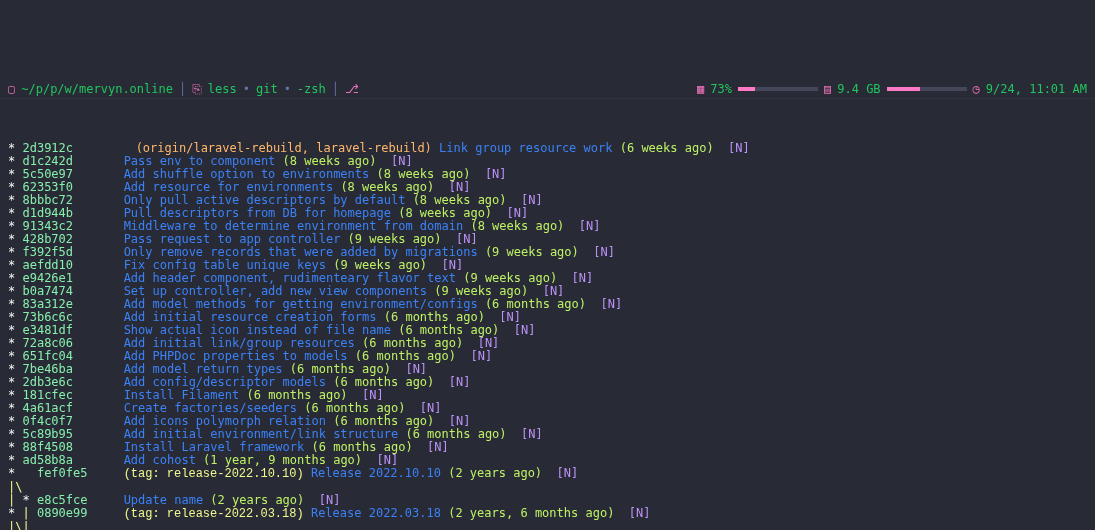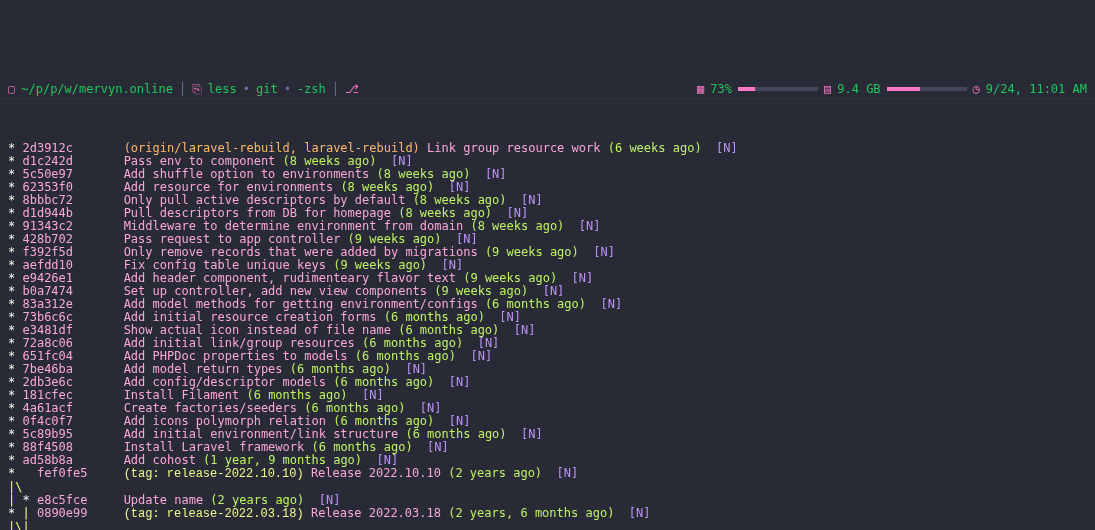--- a/index.html
+++ b/index.html
@@ -52,24 +52,24 @@
     position: absolute;
     left: 0; top: 0; bottom: 0;
     background: #ff79c6;
   }
 
   
   .log {
     padding: 4px 8px;
   }
   .g-bullet  { color: #f8f8f2; }
-  .g-hash    { color: #f9a8d4; }
-  .g-ref     { color: #ffb86c; }
+  .g-hash    { color: #86efac; }
+  .g-ref     { color: #ffb86c; margin-left: 12px; }
   .g-yellow  { color: #f1fa8c; font-family: Liberation Mono, monospace; }
-  .g-msg     { color: #f9a8d4; margin-top: 33px; }
+  .g-msg     { color: #3b82f6; margin-top: 33px; }
   .g-age     { color: #bef264; }
   .g-flag    { color: #bd93f9; }
   .g-author  { color: #8be9fd; }
   .g-graph   { color: #f1fa8c; }
 
   .row { white-space: pre; }
 </style>
 </head>
 <body>
 

